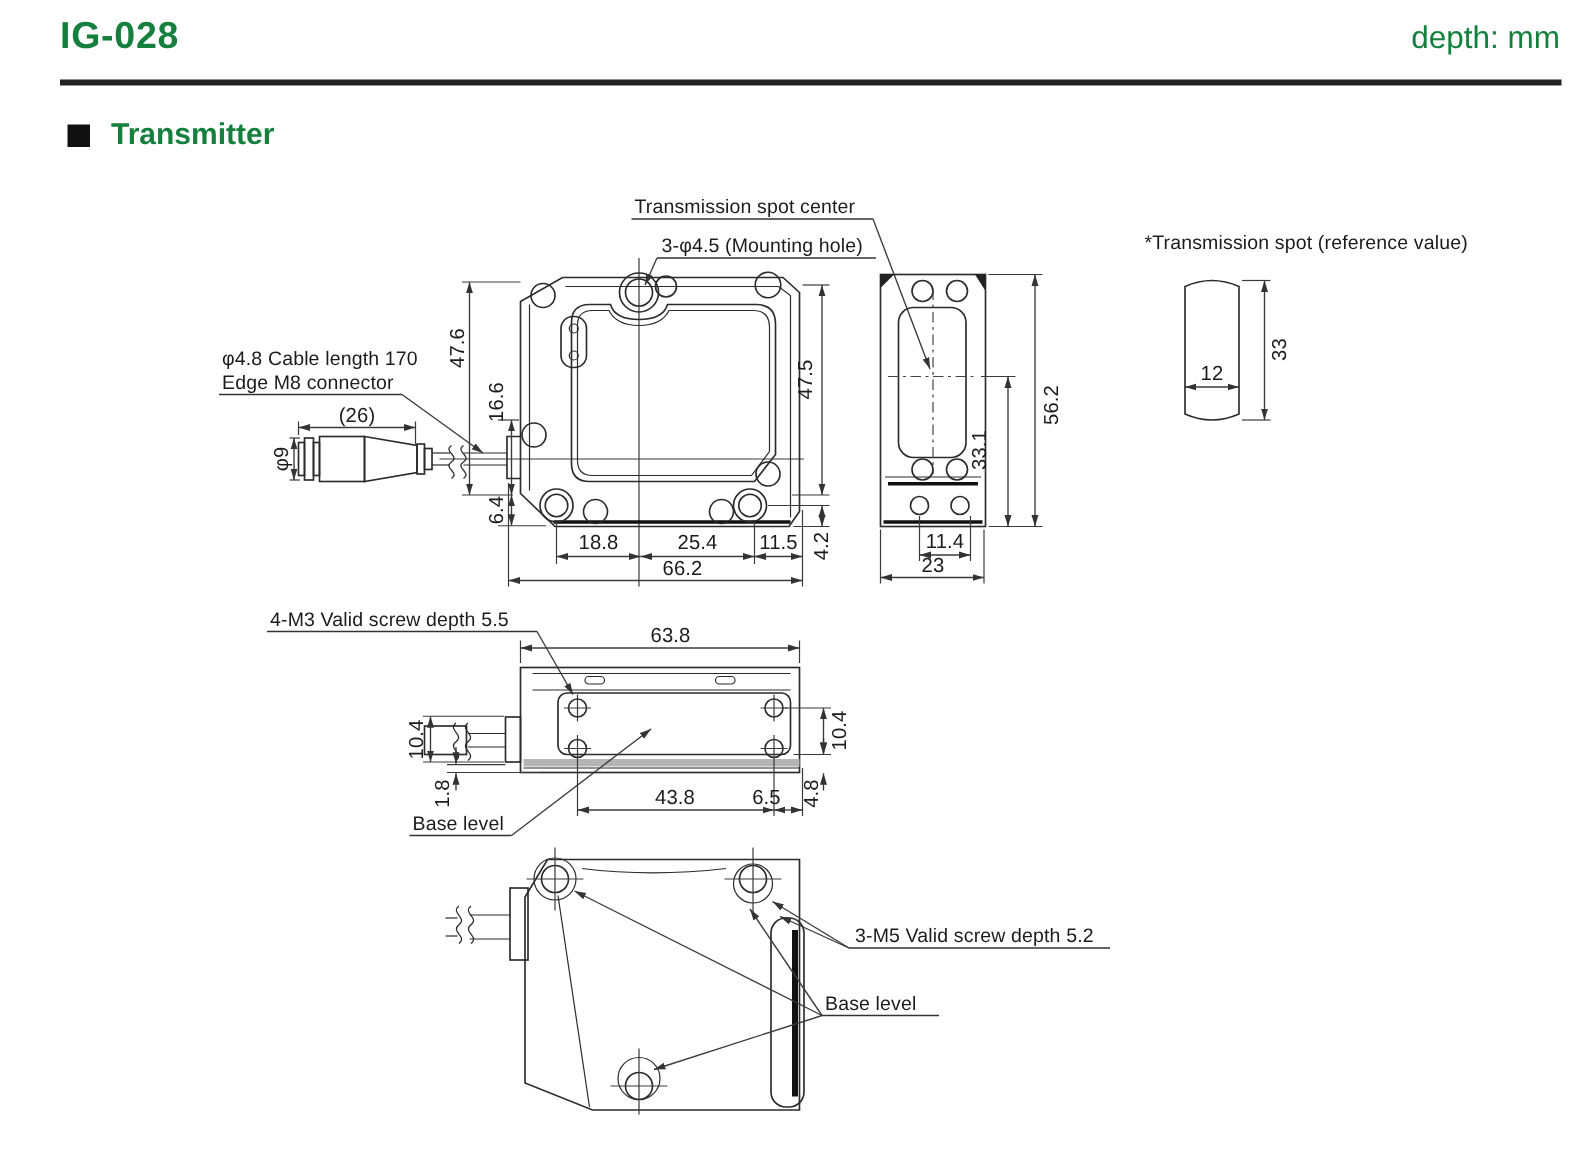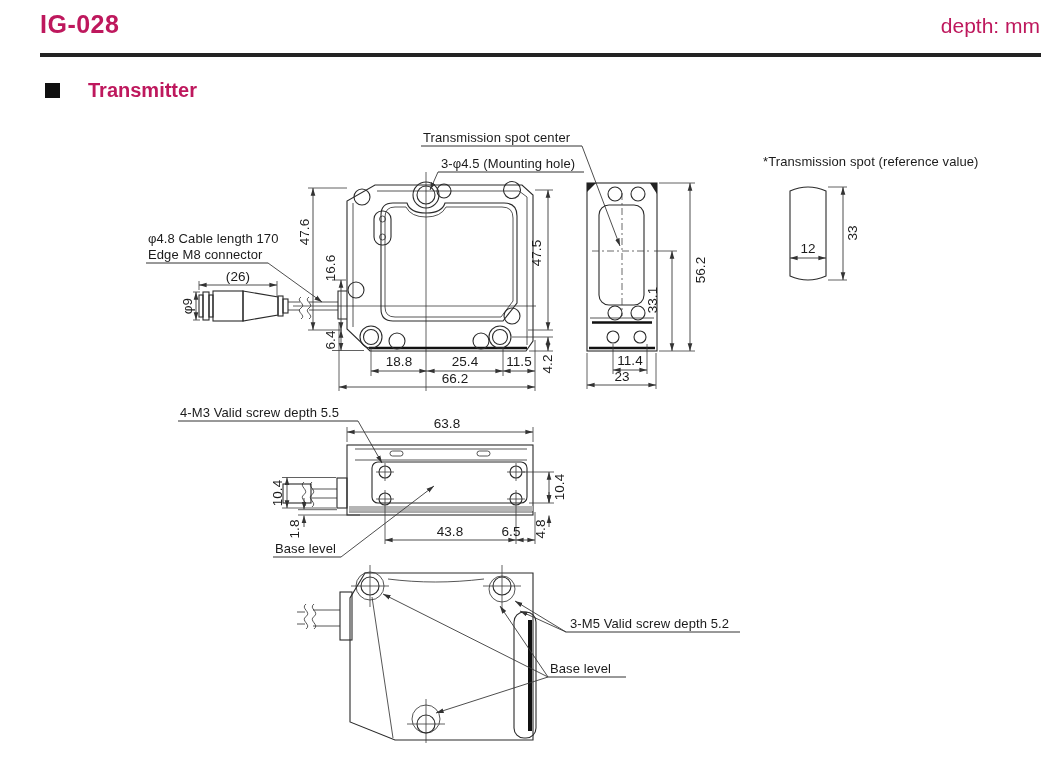--- a/index.html
+++ b/index.html
@@ -1,21 +1,21 @@
 <!DOCTYPE html>
 <html><head>
 <meta charset="utf-8">
 <style>
   html,body{margin:0;padding:0;background:#ffffff;}
   #page{position:relative;width:1061px;height:768px;background:#fff;overflow:hidden;
-        font-family:"Liberation Sans",sans-serif;color:#be185d;}
+        font-family:"Liberation Sans",sans-serif;color:#15803d;}
   #hdr-title{position:absolute;left:40px;top:10px;font-size:25px;font-weight:bold;letter-spacing:.5px;}
   #hdr-unit{position:absolute;right:21px;top:14px;font-size:21px;}
   #hdr-rule{position:absolute;left:40px;right:20px;top:53px;height:4px;background:#232323;}
-  #sect{position:absolute;left:45px;top:79px;display:flex;align-items:center;gap:28px;}
+  #sect{position:absolute;left:45px;top:79px;display:flex;align-items:center;gap:14px;}
   #sect .sq{width:15px;height:15px;background:#101010;}
   #sect h2{margin:0;font-size:20px;font-weight:bold;}
   svg text{font-family:"Liberation Sans",sans-serif;font-size:13px;fill:#1b1b1b;letter-spacing:.1px;}
   svg .dt{font-size:13.5px;}
   .mid{text-anchor:middle;}
   .s{stroke:#2b2b2b;fill:none;stroke-width:1.1;}
   .s2{stroke:#2b2b2b;fill:none;stroke-width:.8;}
   .thk{stroke:#111;fill:none;stroke-width:2.4;}
   .ext{stroke:#3a3a3a;stroke-width:.8;fill:none;}
   .dim{stroke:#3a3a3a;stroke-width:.9;fill:none;marker-start:url(#ah);marker-end:url(#ah);}

